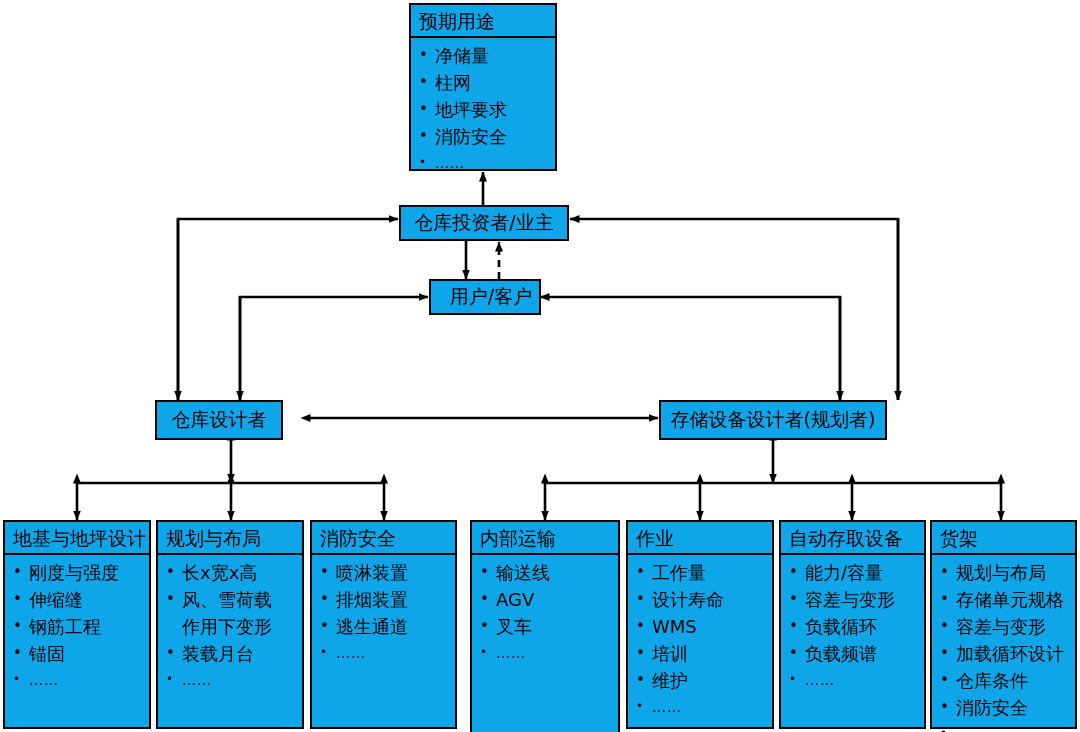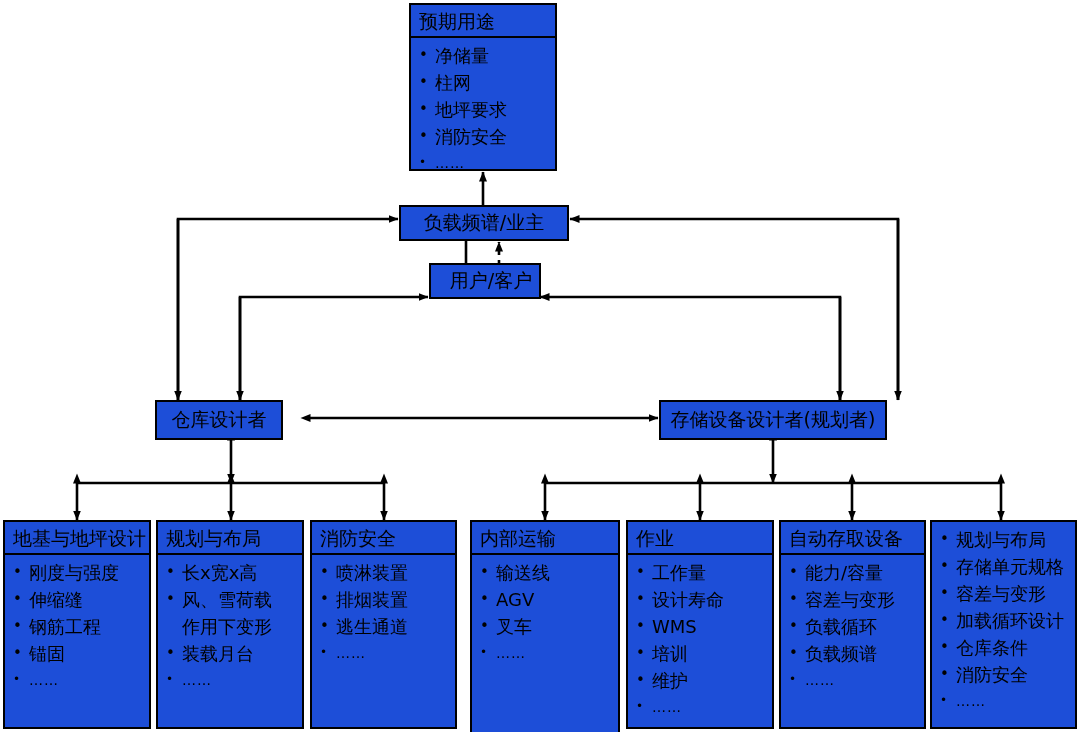--- a/index.html
+++ b/index.html
@@ -8,21 +8,21 @@
     font-family:"DejaVu Sans","Liberation Sans",sans-serif;
     color:#000;
     overflow:hidden;
   }
   #diagram{position:relative;width:1080px;height:732px;}
   svg.connectors{position:absolute;left:0;top:0;width:1080px;height:732px;}
 
   .node{
     position:absolute;
     border:2px solid #000;
-    background:#1d4ed8;
+    background:#0ea5e9;
     box-sizing:border-box;
   }
   .node .title{
     font-size:19px;
     line-height:30px;
     padding:1px 8px 0 8px;
     white-space:nowrap;
   }
   .node.titled .title{border-bottom:2px solid #000;}
   .node.simple{
@@ -110,24 +110,24 @@
     <ul class="items">
       <li>净储量</li>
       <li>柱网</li>
       <li>地坪要求</li>
       <li>消防安全</li>
       <li class="dots">……</li>
     </ul>
   </div>
 
   <div class="node simple" style="left:399px;top:205px;width:170px;height:36px;">
-    <div class="title">负载频谱/业主</div>
-  </div>
-
-  <div class="node simple" style="left:429px;top:263px;width:112px;height:36px;padding-left:12px;">
+    <div class="title">仓库投资者/业主</div>
+  </div>
+
+  <div class="node simple" style="left:429px;top:279px;width:112px;height:36px;padding-left:12px;">
     <div class="title">用户/客户</div>
   </div>
 
   <div class="node simple" style="left:155px;top:400px;width:128px;height:40px;">
     <div class="title">仓库设计者</div>
   </div>
 
   <div class="node simple" style="left:659px;top:400px;width:228px;height:40px;">
     <div class="title">存储设备设计者(规划者)</div>
   </div>
@@ -191,20 +191,21 @@
     <ul class="items">
       <li>能力/容量</li>
       <li>容差与变形</li>
       <li>负载循环</li>
       <li>负载频谱</li>
       <li class="dots">……</li>
     </ul>
   </div>
 
   <div class="node titled" style="left:930px;top:520px;width:147px;height:209px;">
+    <div class="title">货架</div>
     <ul class="items">
       <li>规划与布局</li>
       <li>存储单元规格</li>
       <li>容差与变形</li>
       <li>加载循环设计</li>
       <li>仓库条件</li>
       <li>消防安全</li>
       <li class="dots">……</li>
     </ul>
   </div>

